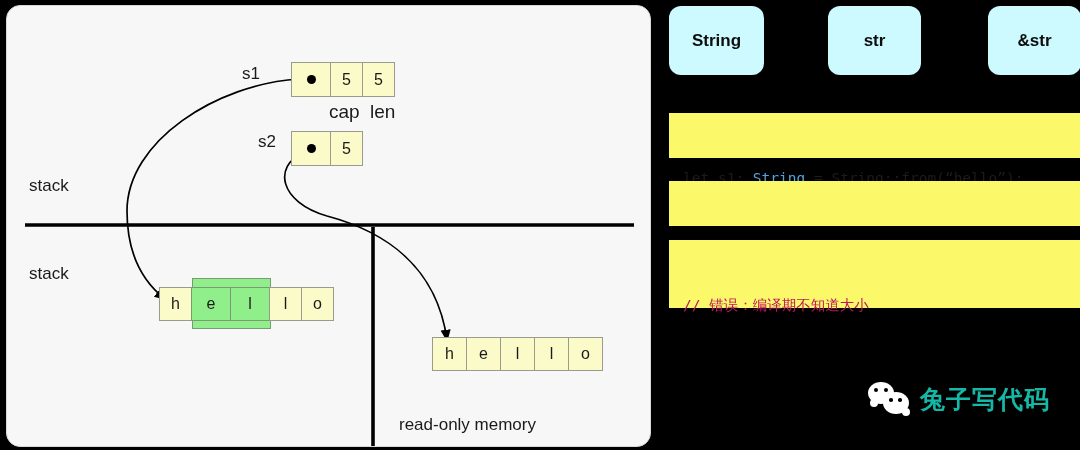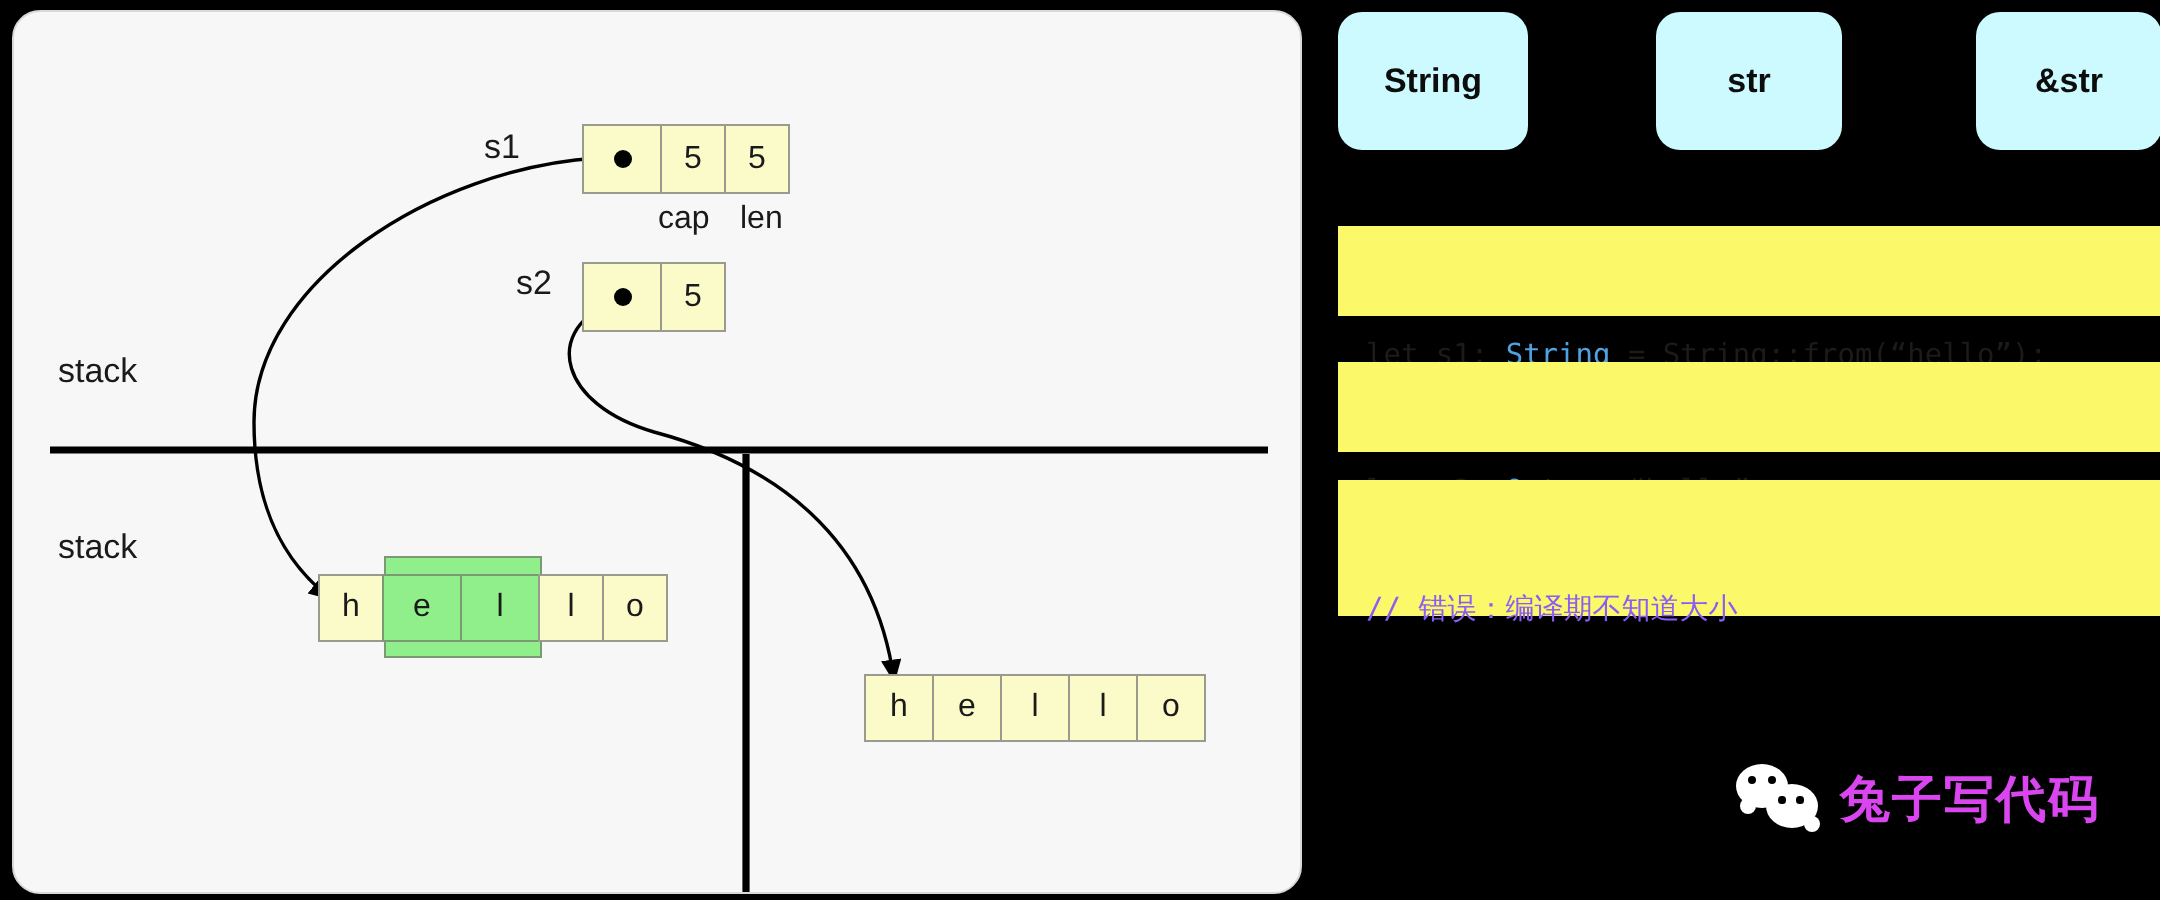--- a/index.html
+++ b/index.html
@@ -9,21 +9,21 @@
 
   
   #diagram-panel{
     position:absolute;left:6px;top:5px;width:643px;height:440px;
     background:#f7f7f7;border:1px solid #d8d8d8;border-radius:14px;
     overflow:hidden;
   }
   #diagram-svg{position:absolute;left:0;top:0;width:643px;height:440px;}
 
   .lbl{position:absolute;color:#1a1a1a;font-size:17px;white-space:nowrap;}
-  .lbl-sm{font-size:16px;}
+  .lbl-sm{font-size:19px;}
 
   
   .cellrow{position:absolute;display:flex;}
   .cell{
     background:#fbfbc9;border:1px solid #9a9a8f;
     display:flex;align-items:center;justify-content:center;
     font-size:16px;color:#1a1a1a;box-sizing:border-box;margin-left:-1px;
   }
   .cell:first-child{margin-left:0;}
   .cell.green{background:#90ef8a;}
@@ -42,28 +42,28 @@
     font-size:17px;font-weight:bold;color:#0d0d0d;
   }
 
   .codebox{
     position:absolute;background:#fbf96a;border-radius:0;
     box-sizing:border-box;padding:9px 14px;
     font-family:"DejaVu Sans Mono","Liberation Mono",monospace;
     font-size:14.5px;color:#1b1b1b;line-height:1.55;white-space:pre;
   }
   .tok-type{color:#4fa3e3;}
-  .tok-comment{color:#8b5cf6;}
+  .tok-comment{color:#be185d;}
 
   
   #wechat-logo{position:absolute;left:868px;top:378px;width:200px;height:42px;
     display:flex;align-items:center;gap:8px;}
   #wechat-mark{position:relative;width:44px;height:34px;flex:0 0 auto;}
   #wechat-mark .bub{position:absolute;background:#fff;border-radius:50%;}
-  #wechat-brand{color:#d946ef;font-size:25px;font-weight:bold;letter-spacing:1px;
+  #wechat-brand{color:#14b8a6;font-size:25px;font-weight:bold;letter-spacing:1px;
     font-family:"DejaVu Sans","Liberation Sans",sans-serif;white-space:nowrap;}
 </style>
 </head>
 <body>
 
 <div id="root">
 
   <div id="diagram-panel">
 
     <svg id="diagram-svg" viewBox="0 0 643 440" xmlns="http://www.w3.org/2000/svg">
@@ -77,20 +77,21 @@
 
       <line x1="366" y1="221" x2="366" y2="440" stroke="#000" stroke-width="3.6"></line>
 
       <path d="M 292,73 C 210,78 120,135 120,205 C 120,248 135,275 158,293" fill="none" stroke="#000" stroke-width="1.7" marker-end="url(#arrowhead)"></path>
 
       <path d="M 296,147 C 266,160 272,196 320,210 C 380,226 430,262 440,334" fill="none" stroke="#000" stroke-width="1.7" marker-end="url(#arrowhead)"></path>
     </svg>
 
     <div class="lbl" style="left:22px;top:170px;text-align:right;">stack</div>
     <div class="lbl" style="left:22px;top:258px;">stack</div>
+    <div class="lbl" style="left:392px;top:409px;">read-only memory</div>
 
     <div class="lbl" style="left:235px;top:58px;">s1</div>
     <div class="cellrow" style="left:284px;top:56px;">
       <div class="cell" style="width:40px;height:35px;">
         <span class="dot"></span>
       </div>
       <div class="cell" style="width:33px;height:35px;">5</div>
       <div class="cell" style="width:33px;height:35px;">5</div>
     </div>
     <div class="lbl lbl-sm" style="left:322px;top:95px;">cap</div>

